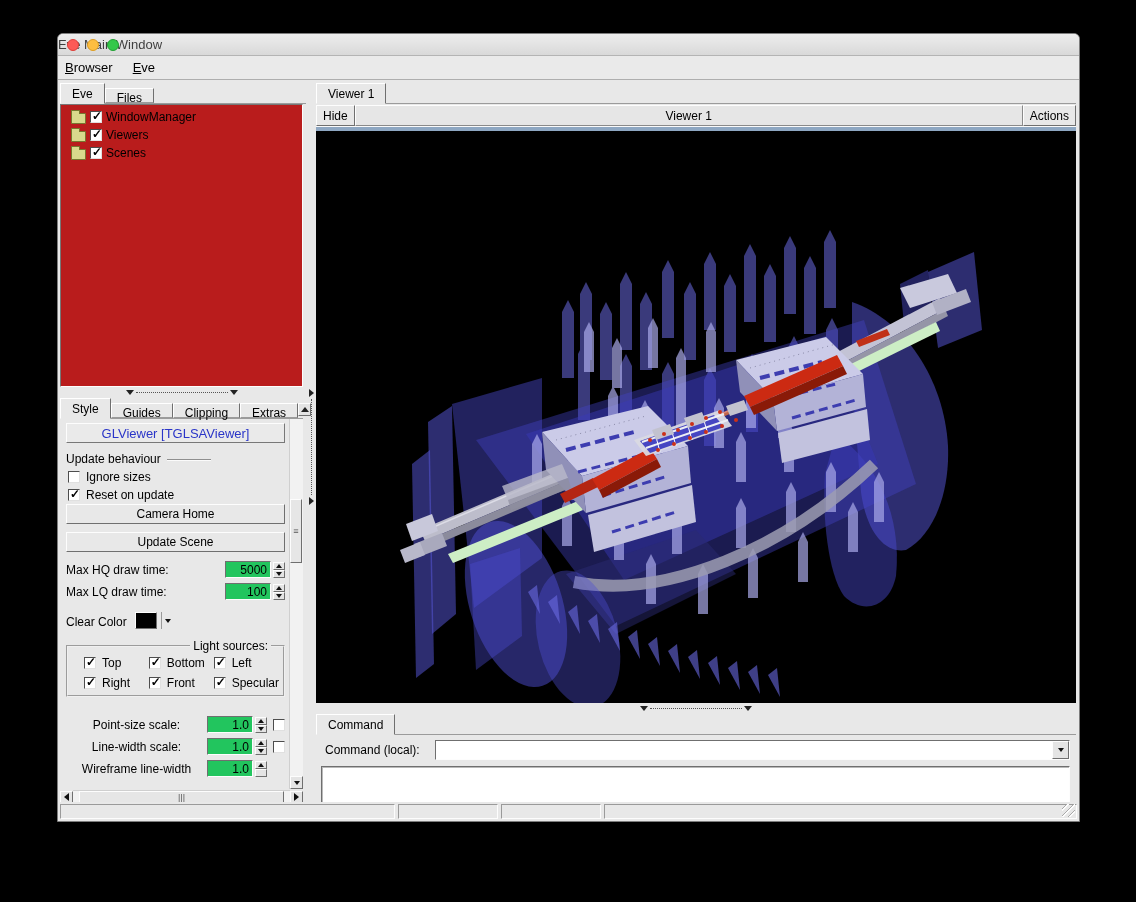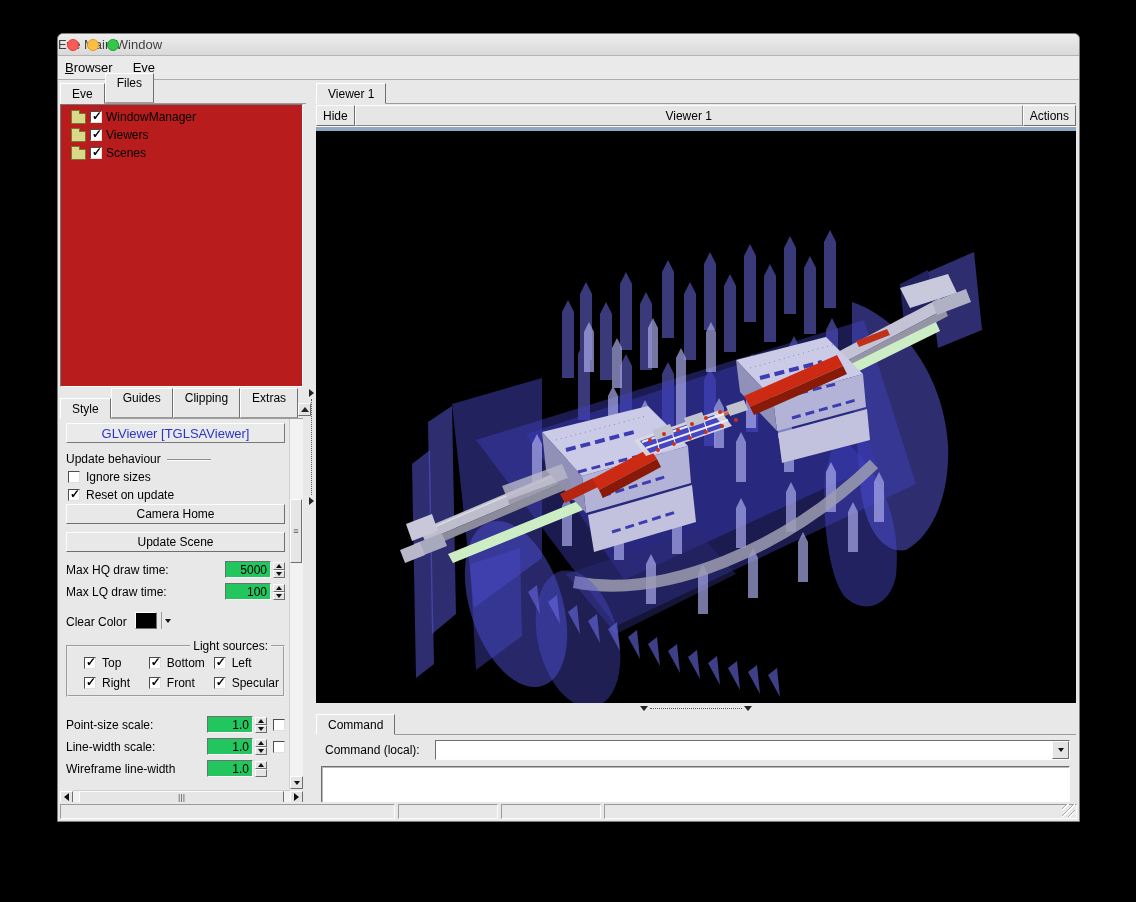--- a/index.html
+++ b/index.html
@@ -41,21 +41,21 @@
     padding-top:309px;
   }
   .right-col { flex:1; display:flex; flex-direction:column; padding:2px 3px 0 0; }
   
   .tabbar { height:22px; display:flex; align-items:flex-end; border-bottom:1px solid #9b9b9b; position:relative; }
   .tab {
     background:#e8e8e8; border:1px solid; border-color:#ffffff #6f6f6f #9b9b9b #ffffff;
     padding:2px 11px 2px 11px; font-size:12px; white-space:nowrap;
   }
   .tab.active { border-bottom:1px solid #e8e8e8; margin-bottom:-1px; padding-top:3px; z-index:2; }
-  .tab.inactive { height:30px; }
+  .tab.inactive { height:15px; }
   
   .treebox {
     height:283px; background:#b91c1c; margin-right:3px;
     border:1px solid; border-color:#777 #fdfdfd #fdfdfd #777;
     padding:3px 8px; overflow:hidden;
   }
   .tree-item { height:18px; display:flex; align-items:center; gap:4px; padding-left:2px; }
   .folder { width:15px; height:11px; background:#d9d98c; border:1px solid #77772f; border-radius:1px; position:relative; flex:none; margin-top:2px;}
   .folder::before {
     content:""; position:absolute; left:-1px; top:-4px; width:7px; height:3px;
@@ -112,21 +112,21 @@
   .clearrow { margin-top:12px; display:flex; align-items:flex-end; }
   .swatch { width:22px; height:17px; margin-left:8px; border:1px solid; border-color:#fdfdfd #6f6f6f #6f6f6f #fdfdfd; background:#000; background-clip:padding-box; }
   .swatch-sep { width:1px; height:17px; background:#9a9a9a; margin-left:4px; }
   .droparrow { width:13px; height:17px; display:flex; align-items:center; justify-content:center; }
   fieldset.lights-group {
     margin:10px 0 0 0; border:2px groove #f0f0f0; padding:2px 4px 5px 14px;text-align:right;
   }
   fieldset.lights-group legend { font-size:12px; padding:0 3px; margin-left:-8px; }
   .lights-grid { display:grid; grid-template-columns:1fr 1fr 1fr; row-gap:5px; }
   .scalerow { margin-top:5px; display:flex; align-items:center; }
-  .scalerow .lbl { flex:1; }
+  .scalerow .lbl { flex:1;text-align:center; }
   .scalerow .cb { margin-left:6px; }
   .row-point { margin-top:19px; }
   .row-wire { margin-top:5px; }
   
   .vscroll { width:14px; display:flex; flex-direction:column; background:#f2f2f2; border-left:1px solid #cfcfcf; }
   .vscroll .track { flex:1; position:relative; }
   .vscroll .thumb {
     position:absolute; left:0; top:80px; width:12px; height:64px; background:#e6e6e6;
     border:1px solid; border-color:#fdfdfd #6f6f6f #6f6f6f #fdfdfd;
     display:flex; align-items:center; justify-content:center; font-size:9px; color:#555; letter-spacing:0;

